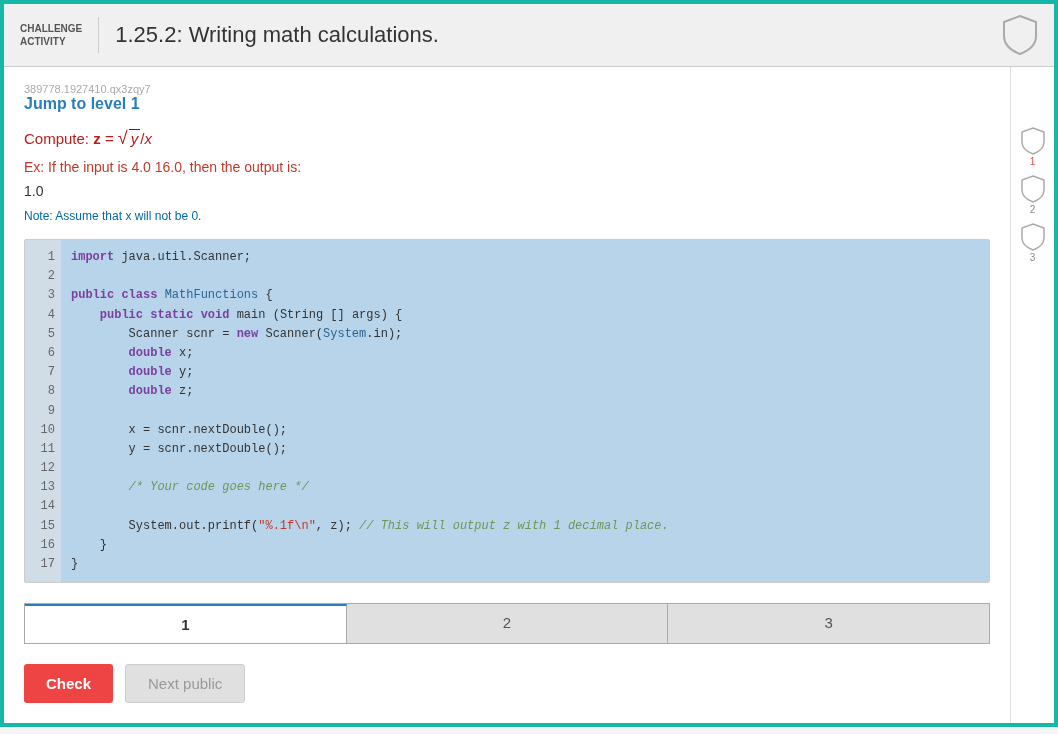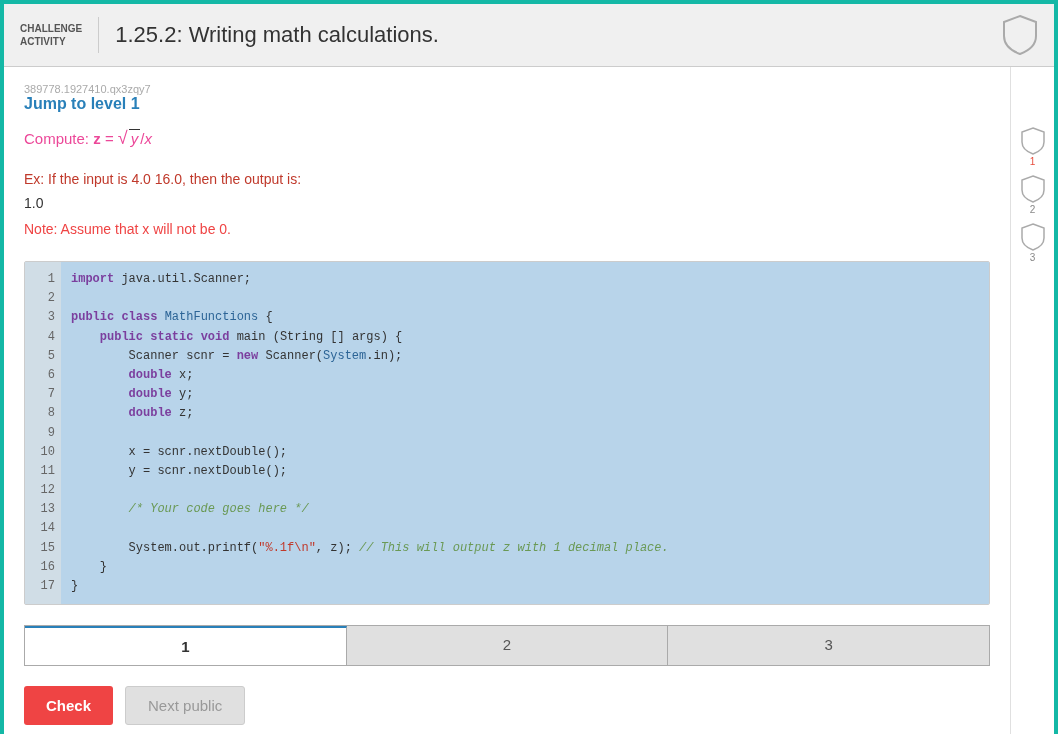--- a/index.html
+++ b/index.html
@@ -106,41 +106,41 @@
       font-weight: bold;
       font-size: 16px;
       cursor: pointer;
       text-decoration: none;
       display: inline-block;
       margin-bottom: 16px;
     }
 
     .compute-line {
       font-size: 15px;
-      color: #ec4899;
-      margin-bottom: 24px;
+      color: #b91c1c;
+      margin-bottom: 12px;
     }
     .compute-line strong { font-weight: bold; }
 
     .example-line {
       font-size: 14px;
       color: #c0392b;
       margin-bottom: 8px;
     }
 
     .output-value {
       font-size: 14px;
       color: #333;
       margin-bottom: 10px;
     }
 
     .note-line {
-      font-size: 14px;
-      color: #ef4444;
-      margin-bottom: 24px;
+      font-size: 12px;
+      color: #0369a1;
+      margin-bottom: 16px;
     }
 
     
     .code-editor {
       border: 1px solid #ccc;
       border-radius: 2px;
       overflow: hidden;
       margin-bottom: 20px;
     }
 

